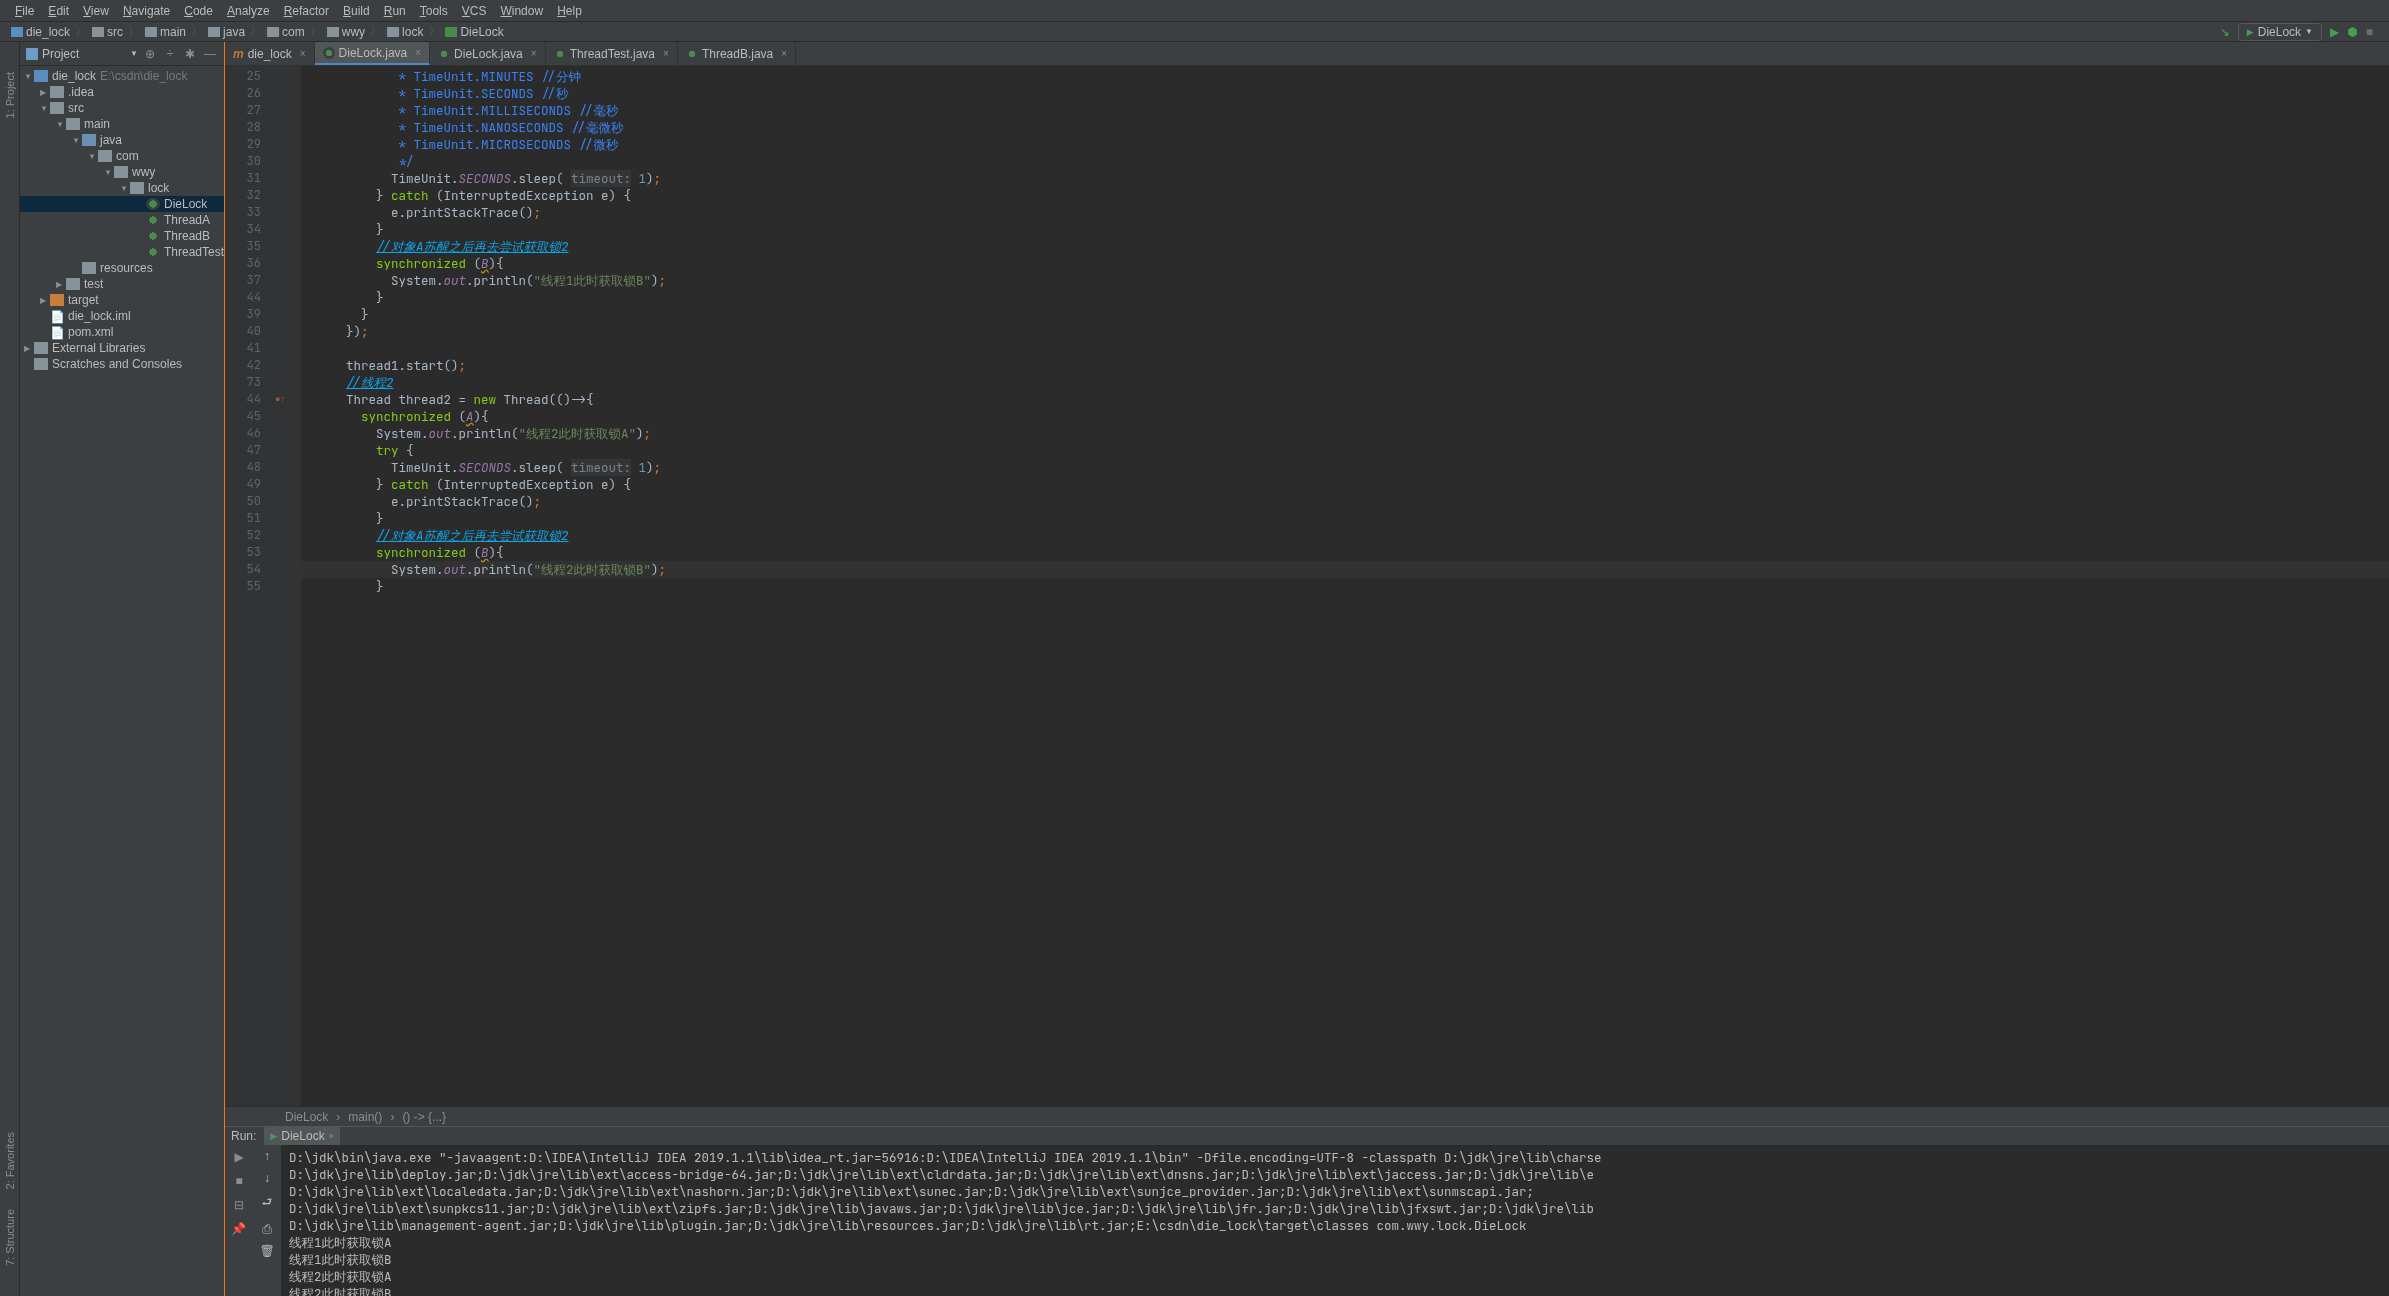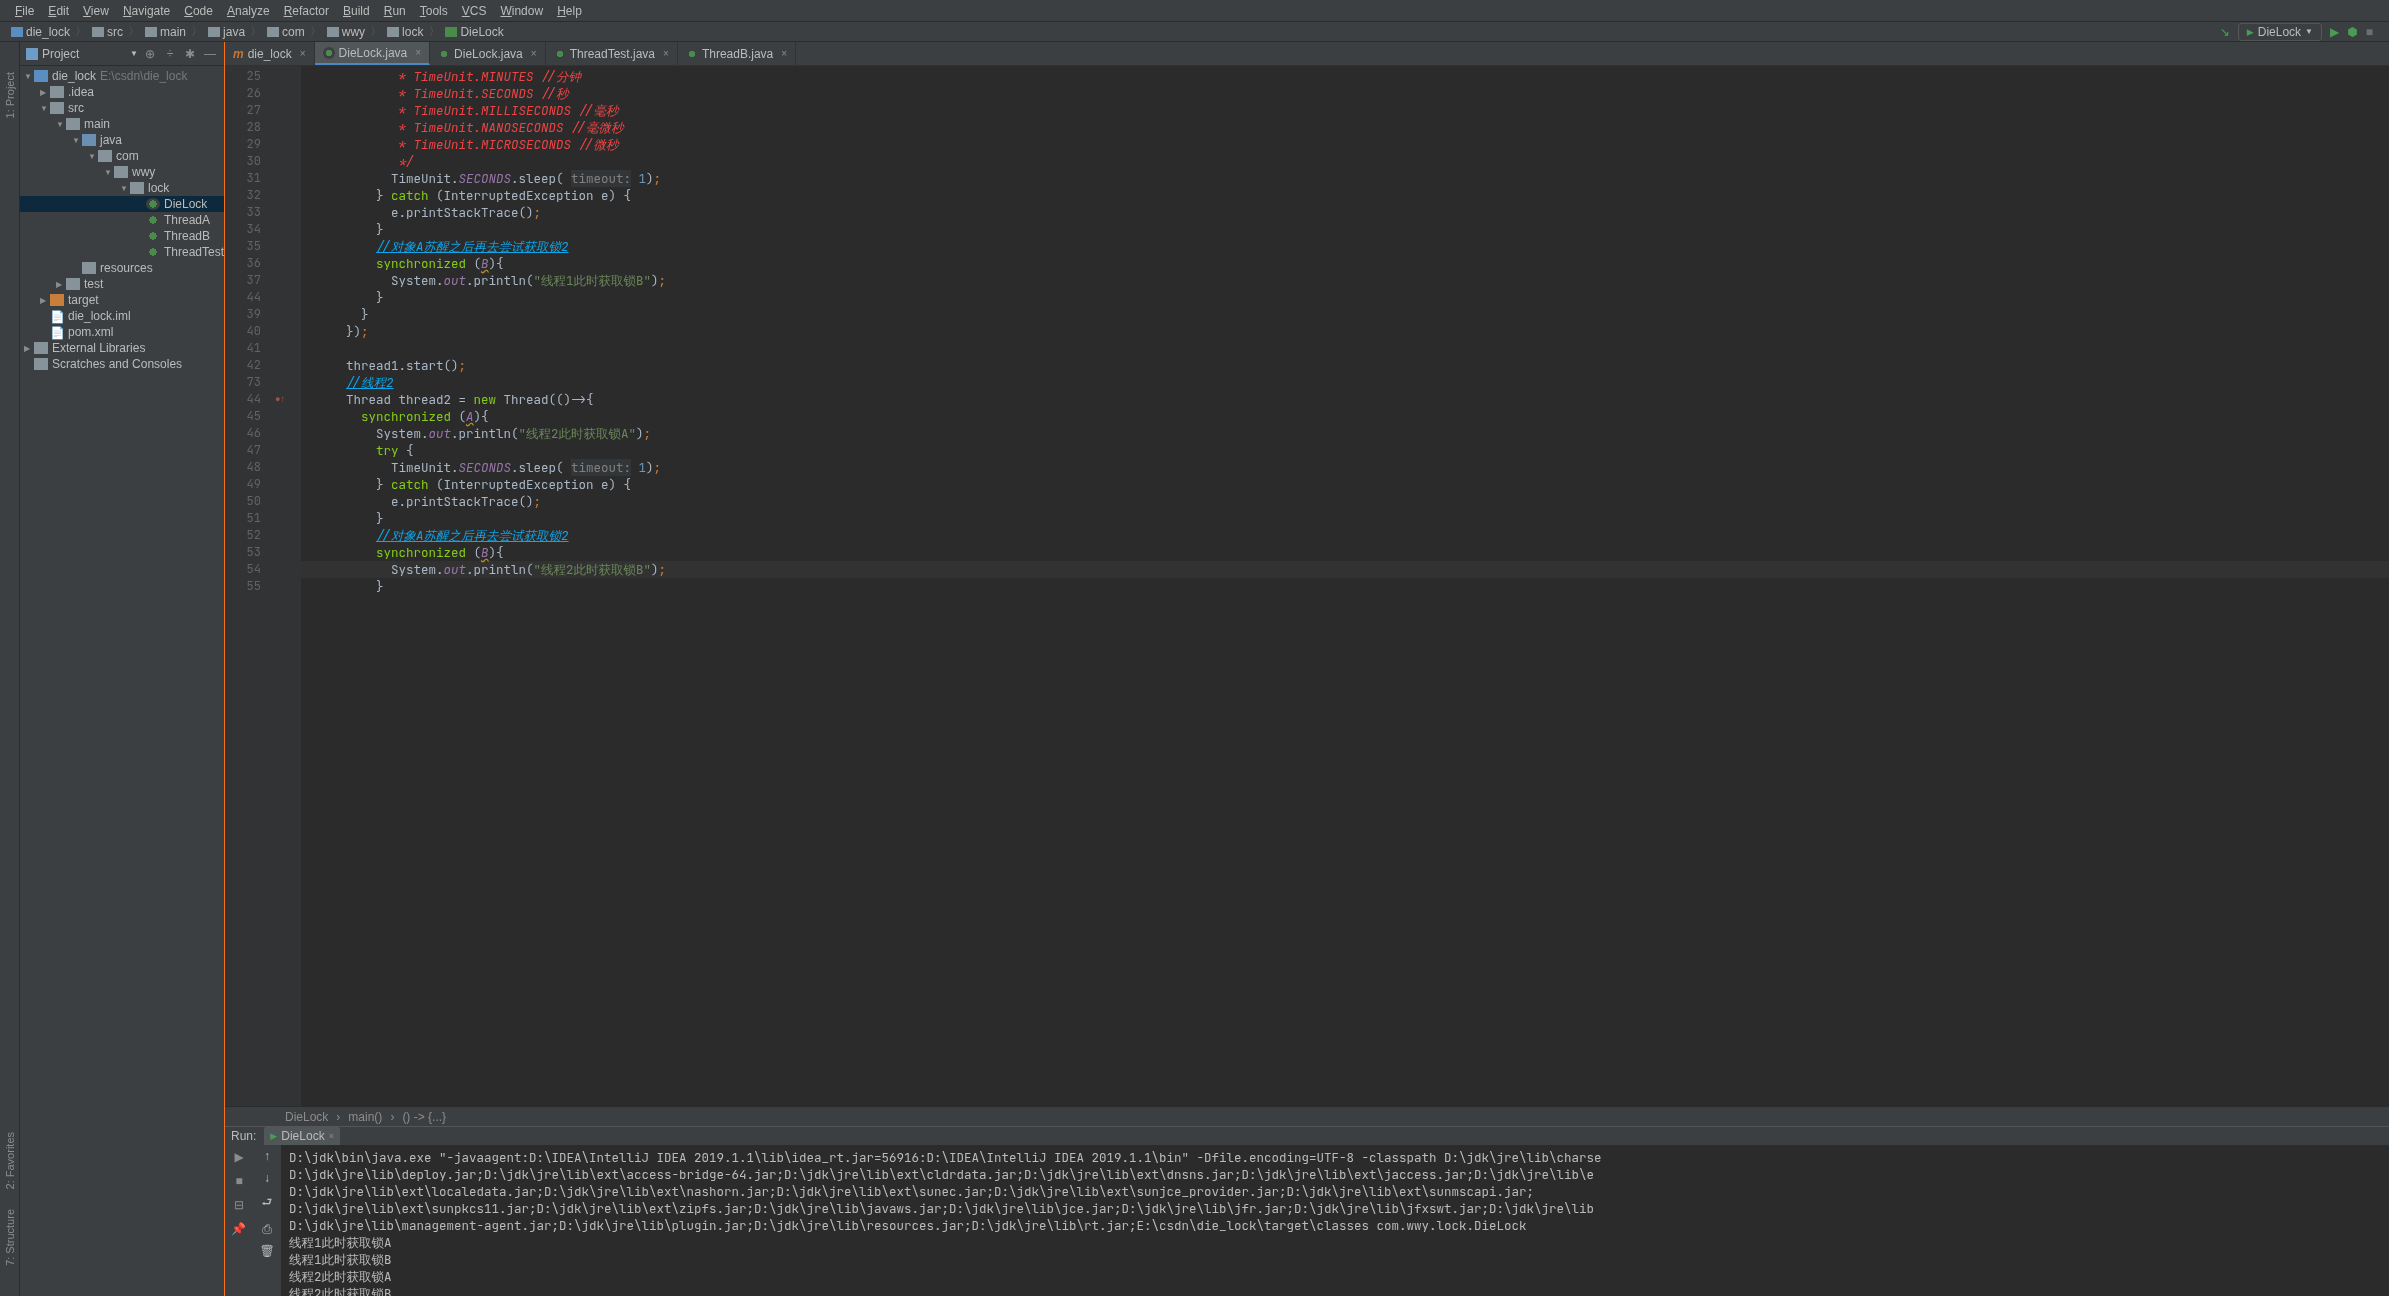--- a/index.html
+++ b/index.html
@@ -40,21 +40,21 @@
 .tab .close { color: #8c8c8c; margin-left: 4px; font-size: 10px; }
 .editor-content { flex: 1; display: flex; overflow: hidden; background: #2b2b2b; }
 .gutter { width: 48px; background: #313335; text-align: right; padding-right: 12px; color: #606366; font-family: "JetBrains Mono", "Consolas", monospace; font-size: 12px; line-height: 17px; padding-top: 2px; }
 .fold-gutter { width: 14px; background: #313335; color: #606366; font-family: monospace; font-size: 9px; line-height: 17px; padding-top: 2px; }
 .fold-gutter div { height: 17px; display:flex; align-items:center; justify-content:center;}
 .anno-gutter { width: 14px; background: #313335; line-height:17px; padding-top:2px;}
 .anno-gutter div { height:17px; display:flex; align-items:center; justify-content:center; font-size:9px; color:#a0524a;}
 .code { flex: 1; font-family: "JetBrains Mono", "Consolas", monospace; font-size: 12.5px; line-height: 17px; padding-top: 2px; white-space: pre; overflow: hidden; color: #a9b7c6; }
 .code .line.hl { background: #323232; }
 .c-comment { color: #0ea5e9; font-style: italic; text-decoration: underline; }
-.c-doc { color: #ef4444; font-style: italic; }
+.c-doc { color: #3b82f6; }
 .c-keyword { color: #84cc16; }
 .c-string { color: #6a8759; }
 .c-number { color: #6897bb; }
 .c-static { color: #9876aa; font-style: italic; }
 .c-wave { text-decoration: underline wavy #be9117; }
 .c-param { color: #808080; background:#333638; }
 .c-semi { color: #cc7832; }
 .status-crumb { height: 20px; background: #3c3f41; border-top: 1px solid #2b2b2b; display: flex; align-items: center; padding-left: 60px; color: #8c8c8c; gap: 8px; }
 .tool-window { height: 170px; background: #2b2b2b; border-top: 1px solid #555; display: flex; flex-direction: column; }
 .tw-header { height: 22px; background: #3c3f41; display: flex; align-items: center; padding: 0 6px; gap: 8px; }

